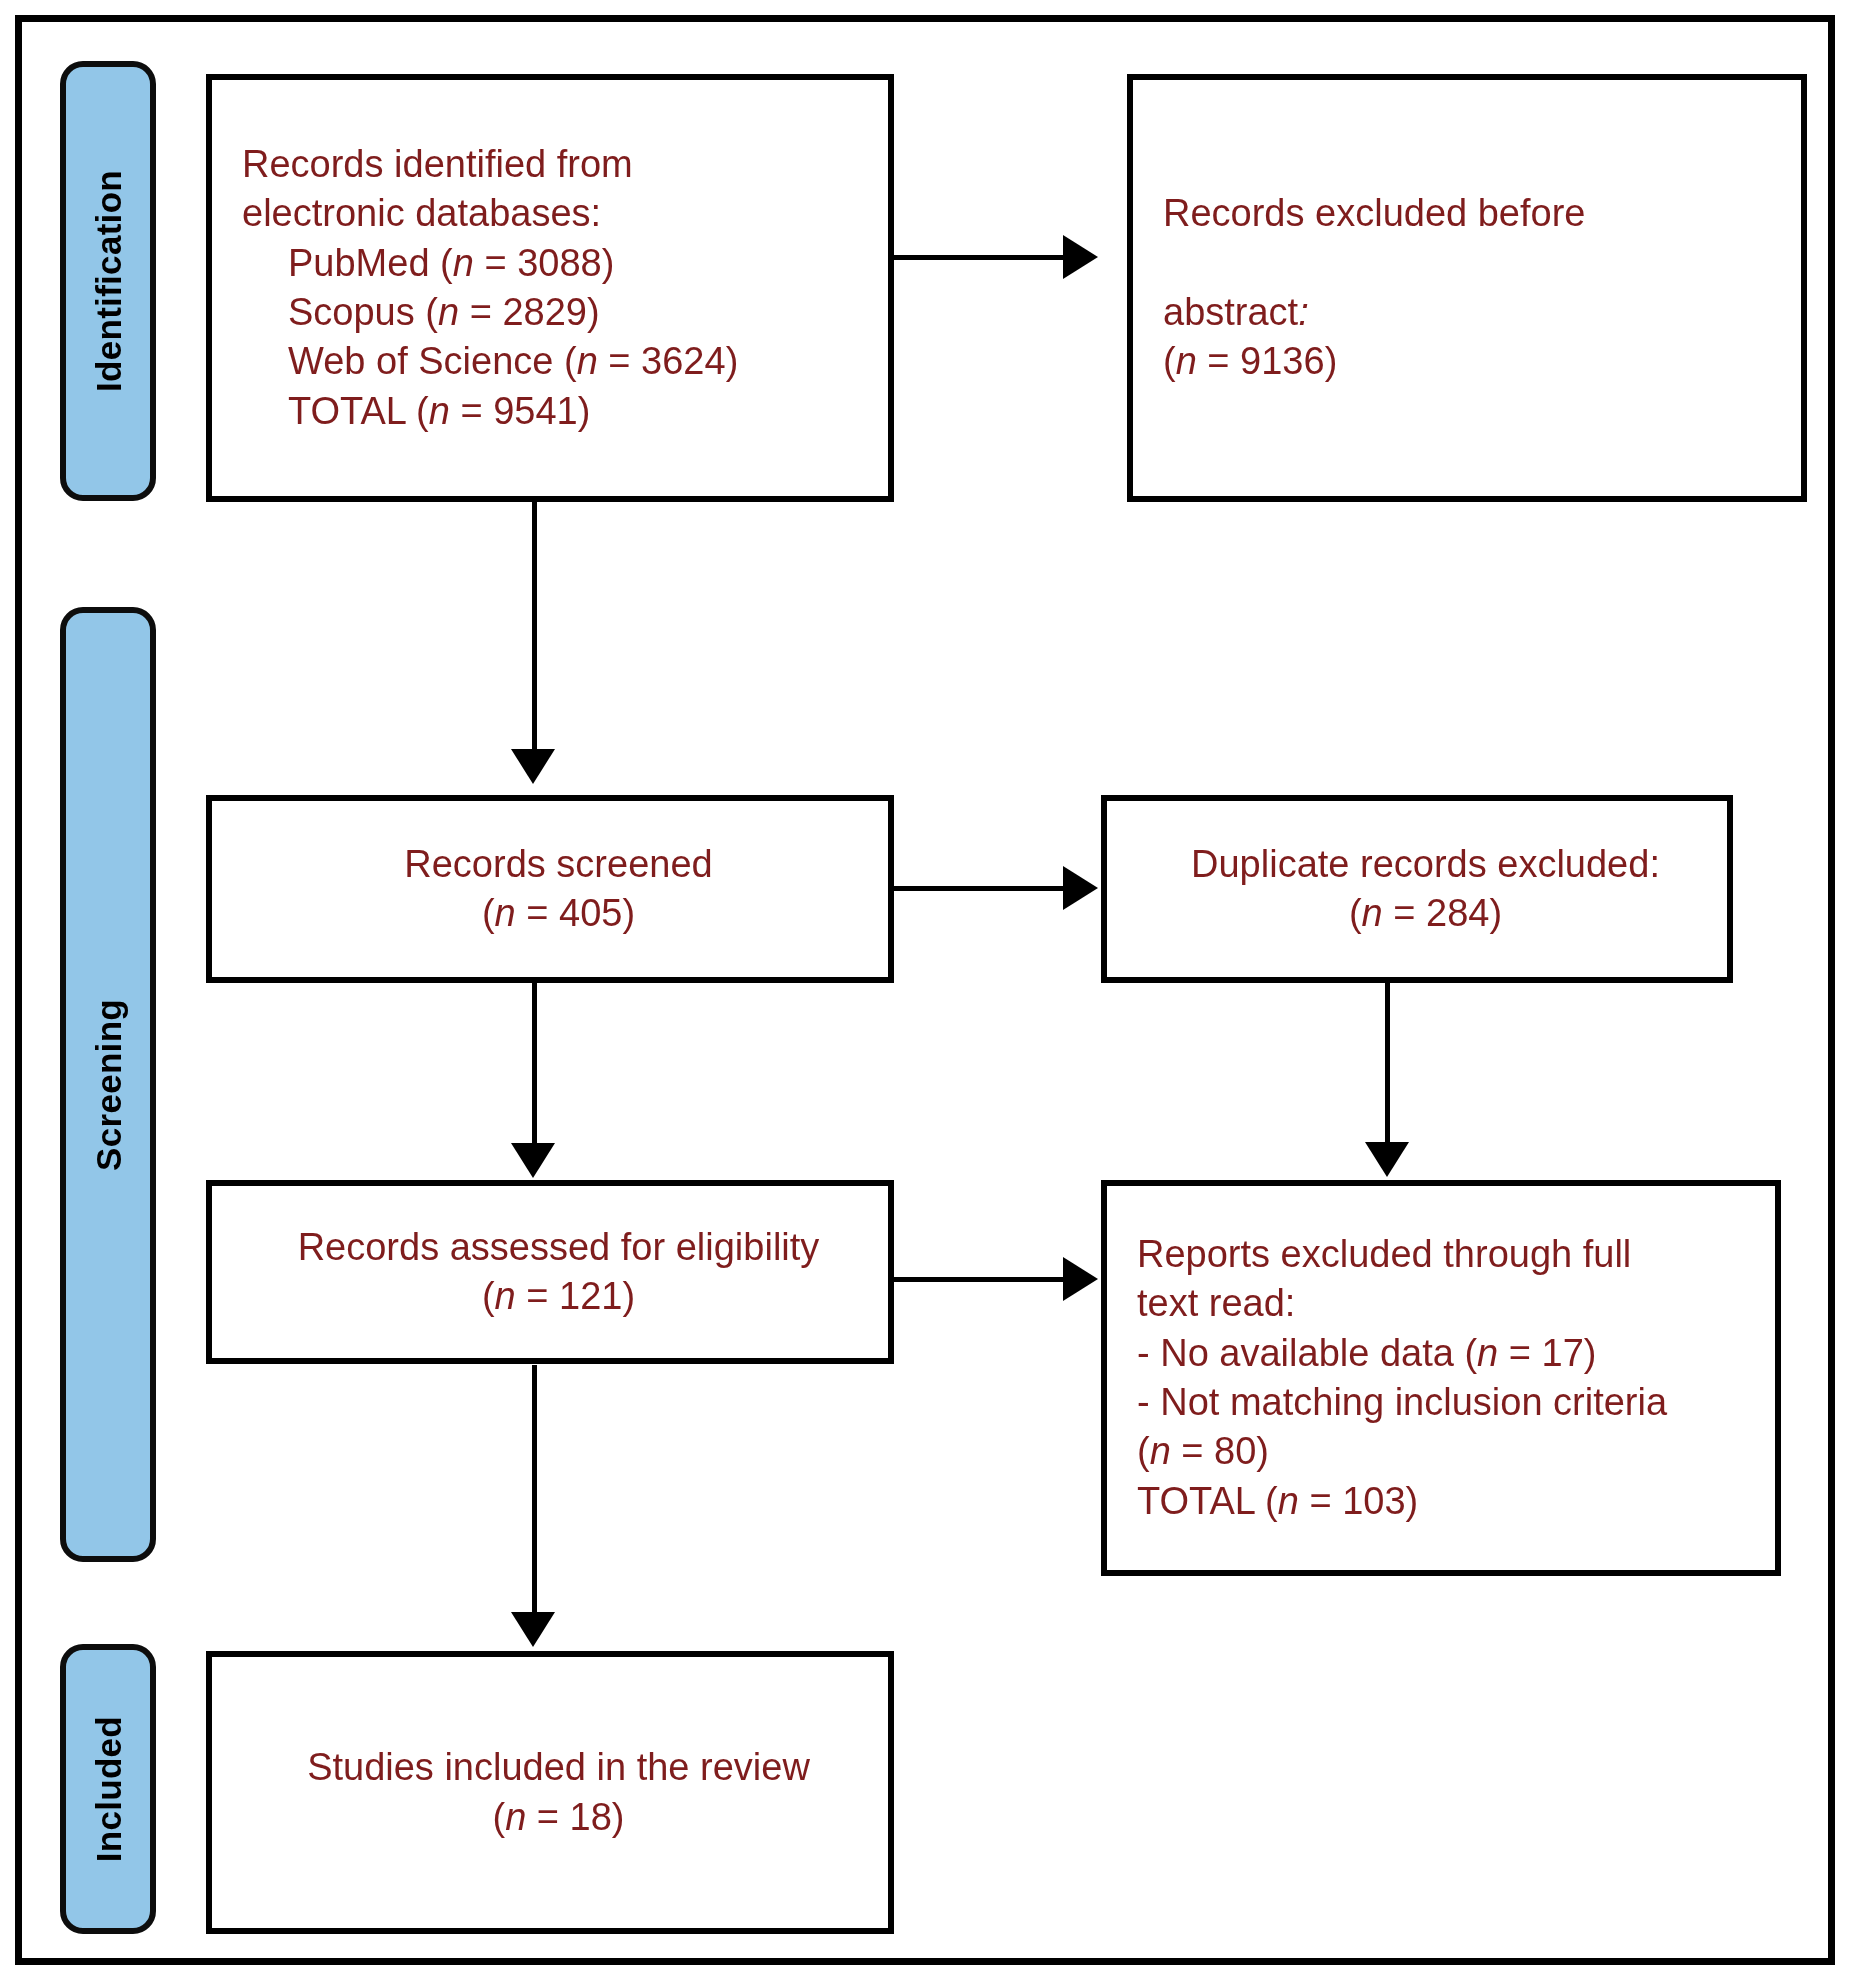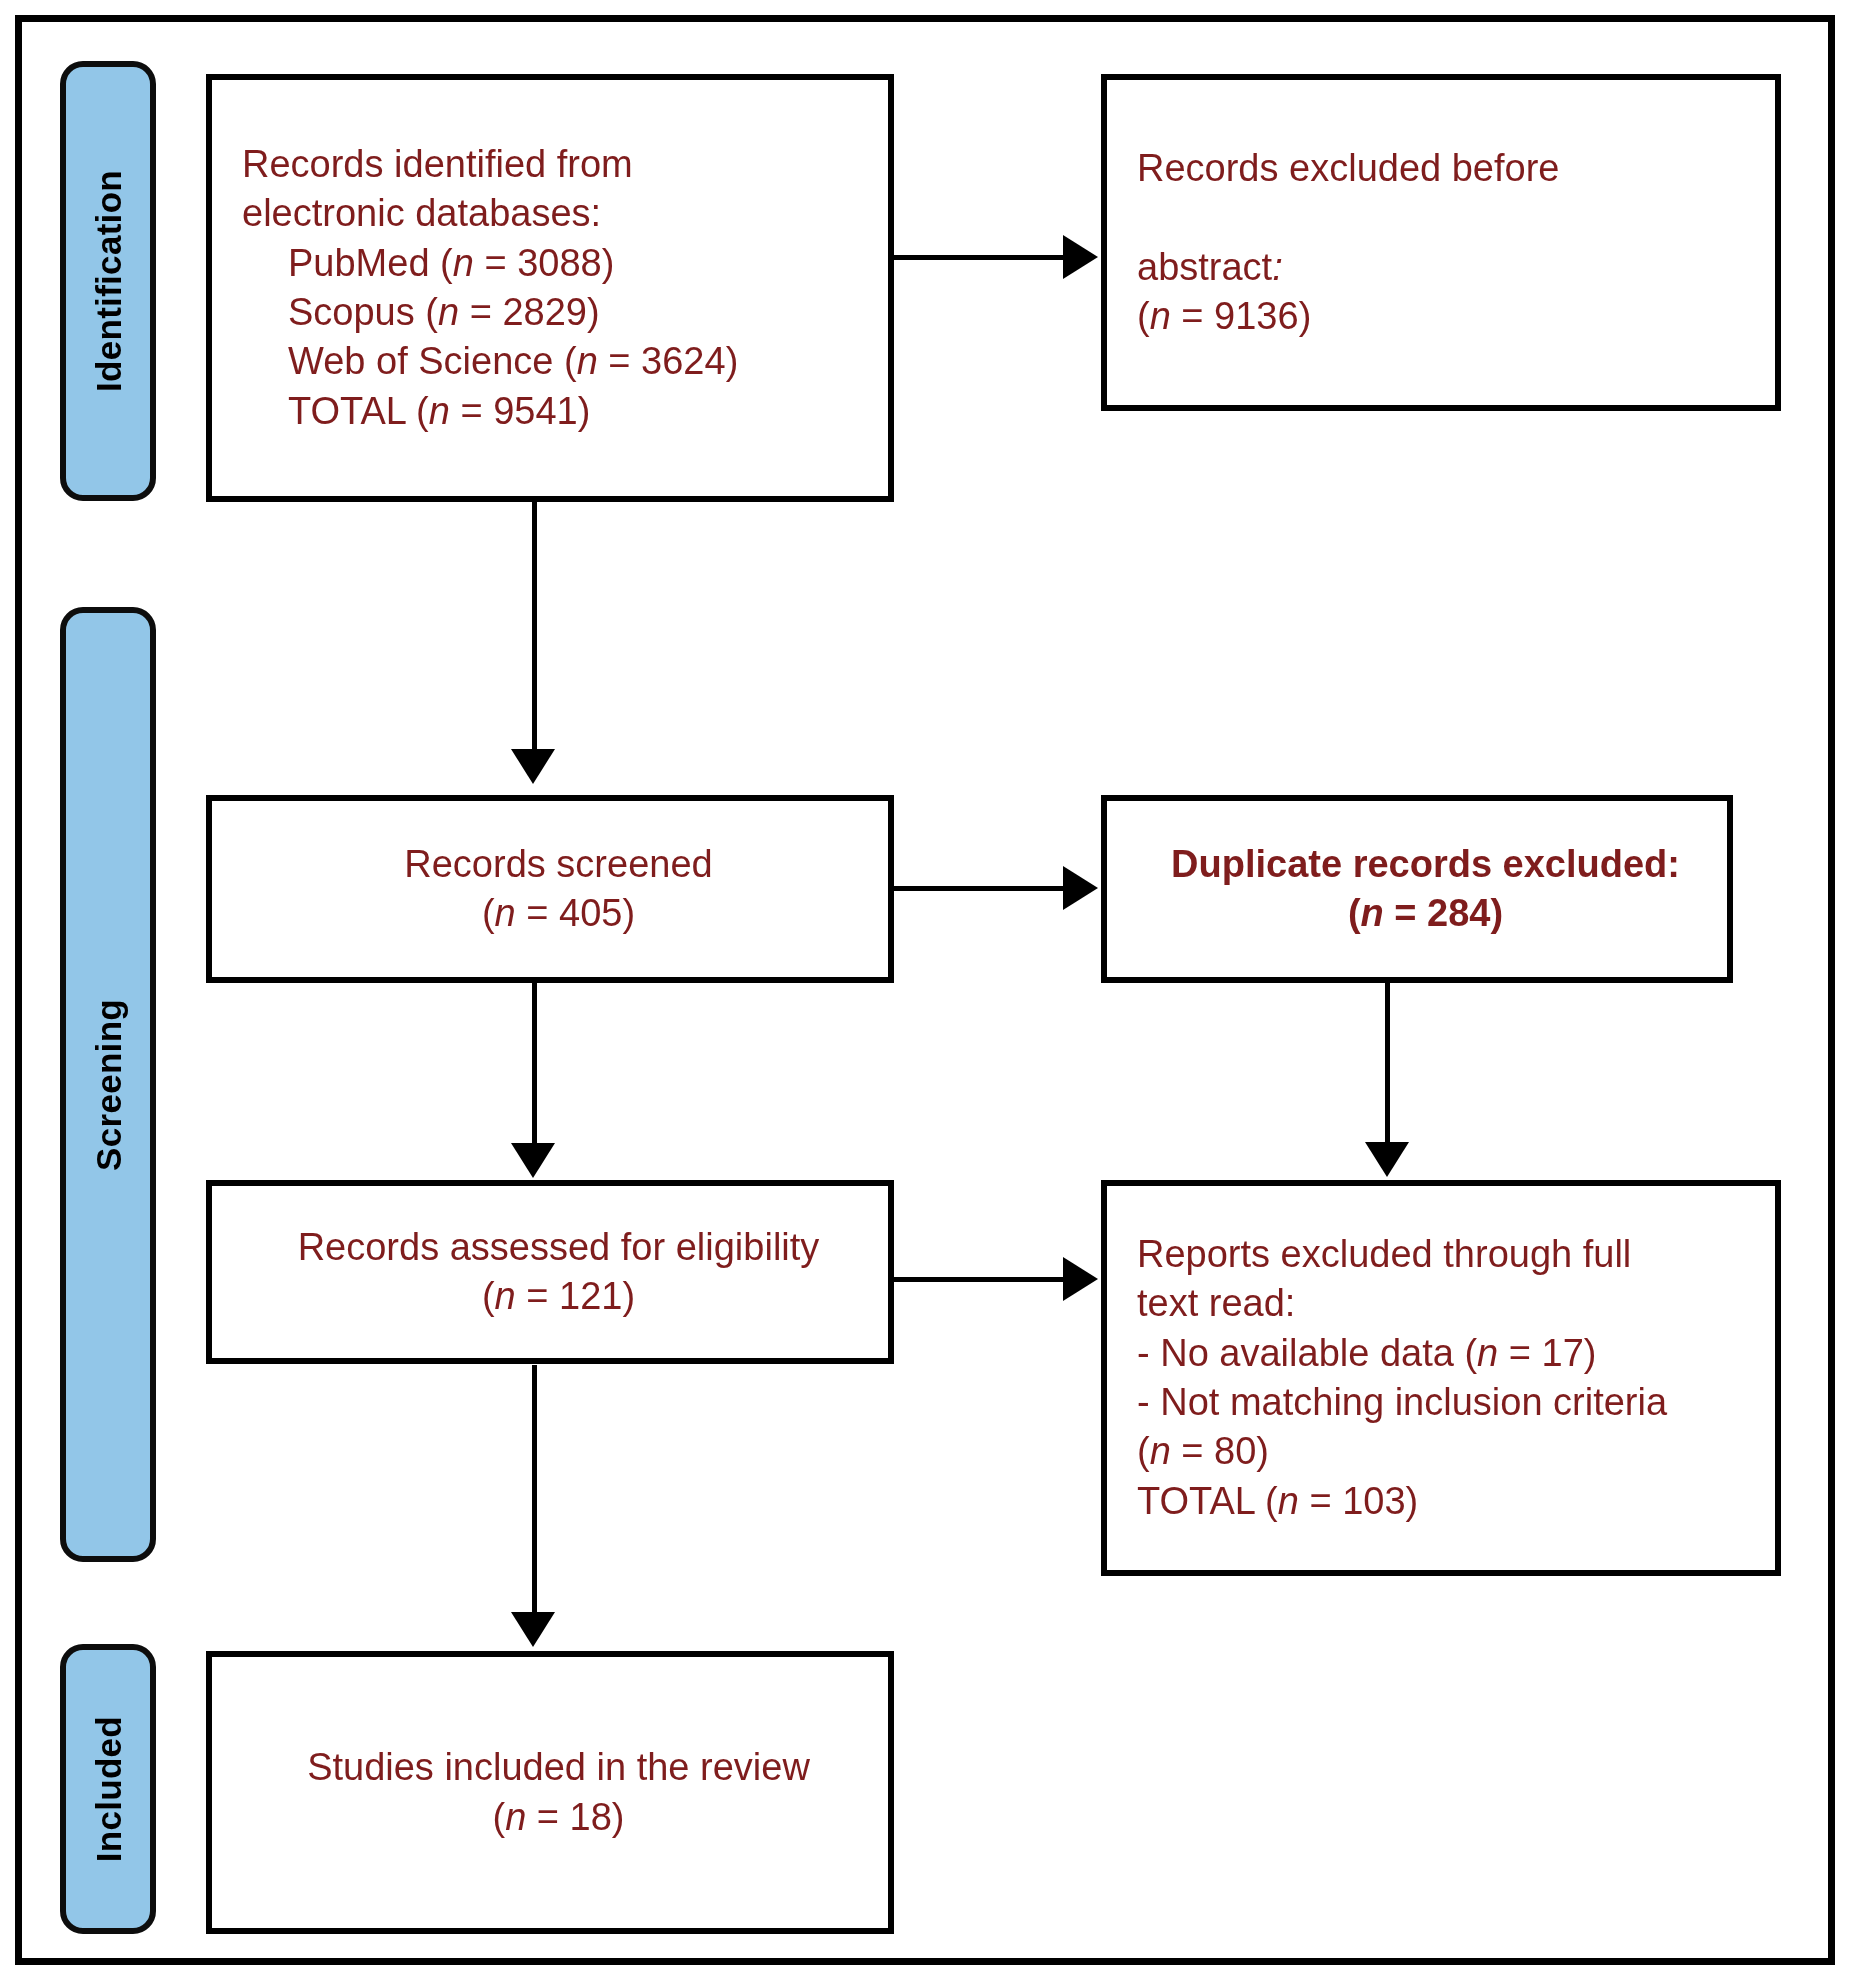--- a/index.html
+++ b/index.html
@@ -29,23 +29,23 @@
   .flow-box .box-text{width:100%;font-size:38px;color:#7f1d1d;line-height:1.30;}
   .box-text.center{text-align:center;}
   .box-text.left{text-align:left;}
   .pad-l{padding-left:30px;padding-right:20.5px;}
   .pad-c{padding-left:40px;padding-right:23px;}
   .indent{padding-left:46px;display:block;}
   em.n{font-style:italic;}
   em.colon{font-style:italic;}
 
   #box-identified{left:206px;top:74px;width:688px;height:428px;}
-  #box-excluded-before{left:1101px;top:74px;width:680px;height:337px;}
+  #box-excluded-before{left:1127px;top:74px;width:680px;height:428px;}
   #box-screened{left:206px;top:795px;width:688px;height:188px;}
-  #box-duplicates{left:1101px;top:795px;width:632px;height:188px;font-weight:bold;}
+  #box-duplicates{left:1101px;top:795px;width:632px;height:188px;}
   #box-eligibility{left:206px;top:1180px;width:688px;height:184px;}
   #box-fulltext-excluded{left:1101px;top:1180px;width:680px;height:396px;}
   #box-included-studies{left:206px;top:1651px;width:688px;height:283px;}
 
   
   .conn{position:absolute;}
   .conn-line-v{position:absolute;width:4.8px;background:#000;left:0;top:0;}
   .conn-line-h{position:absolute;height:4.8px;background:#000;left:0;top:0;}
   .arrowhead-down{position:absolute;width:0;height:0;
     border-left:22.5px solid transparent;border-right:22.5px solid transparent;

